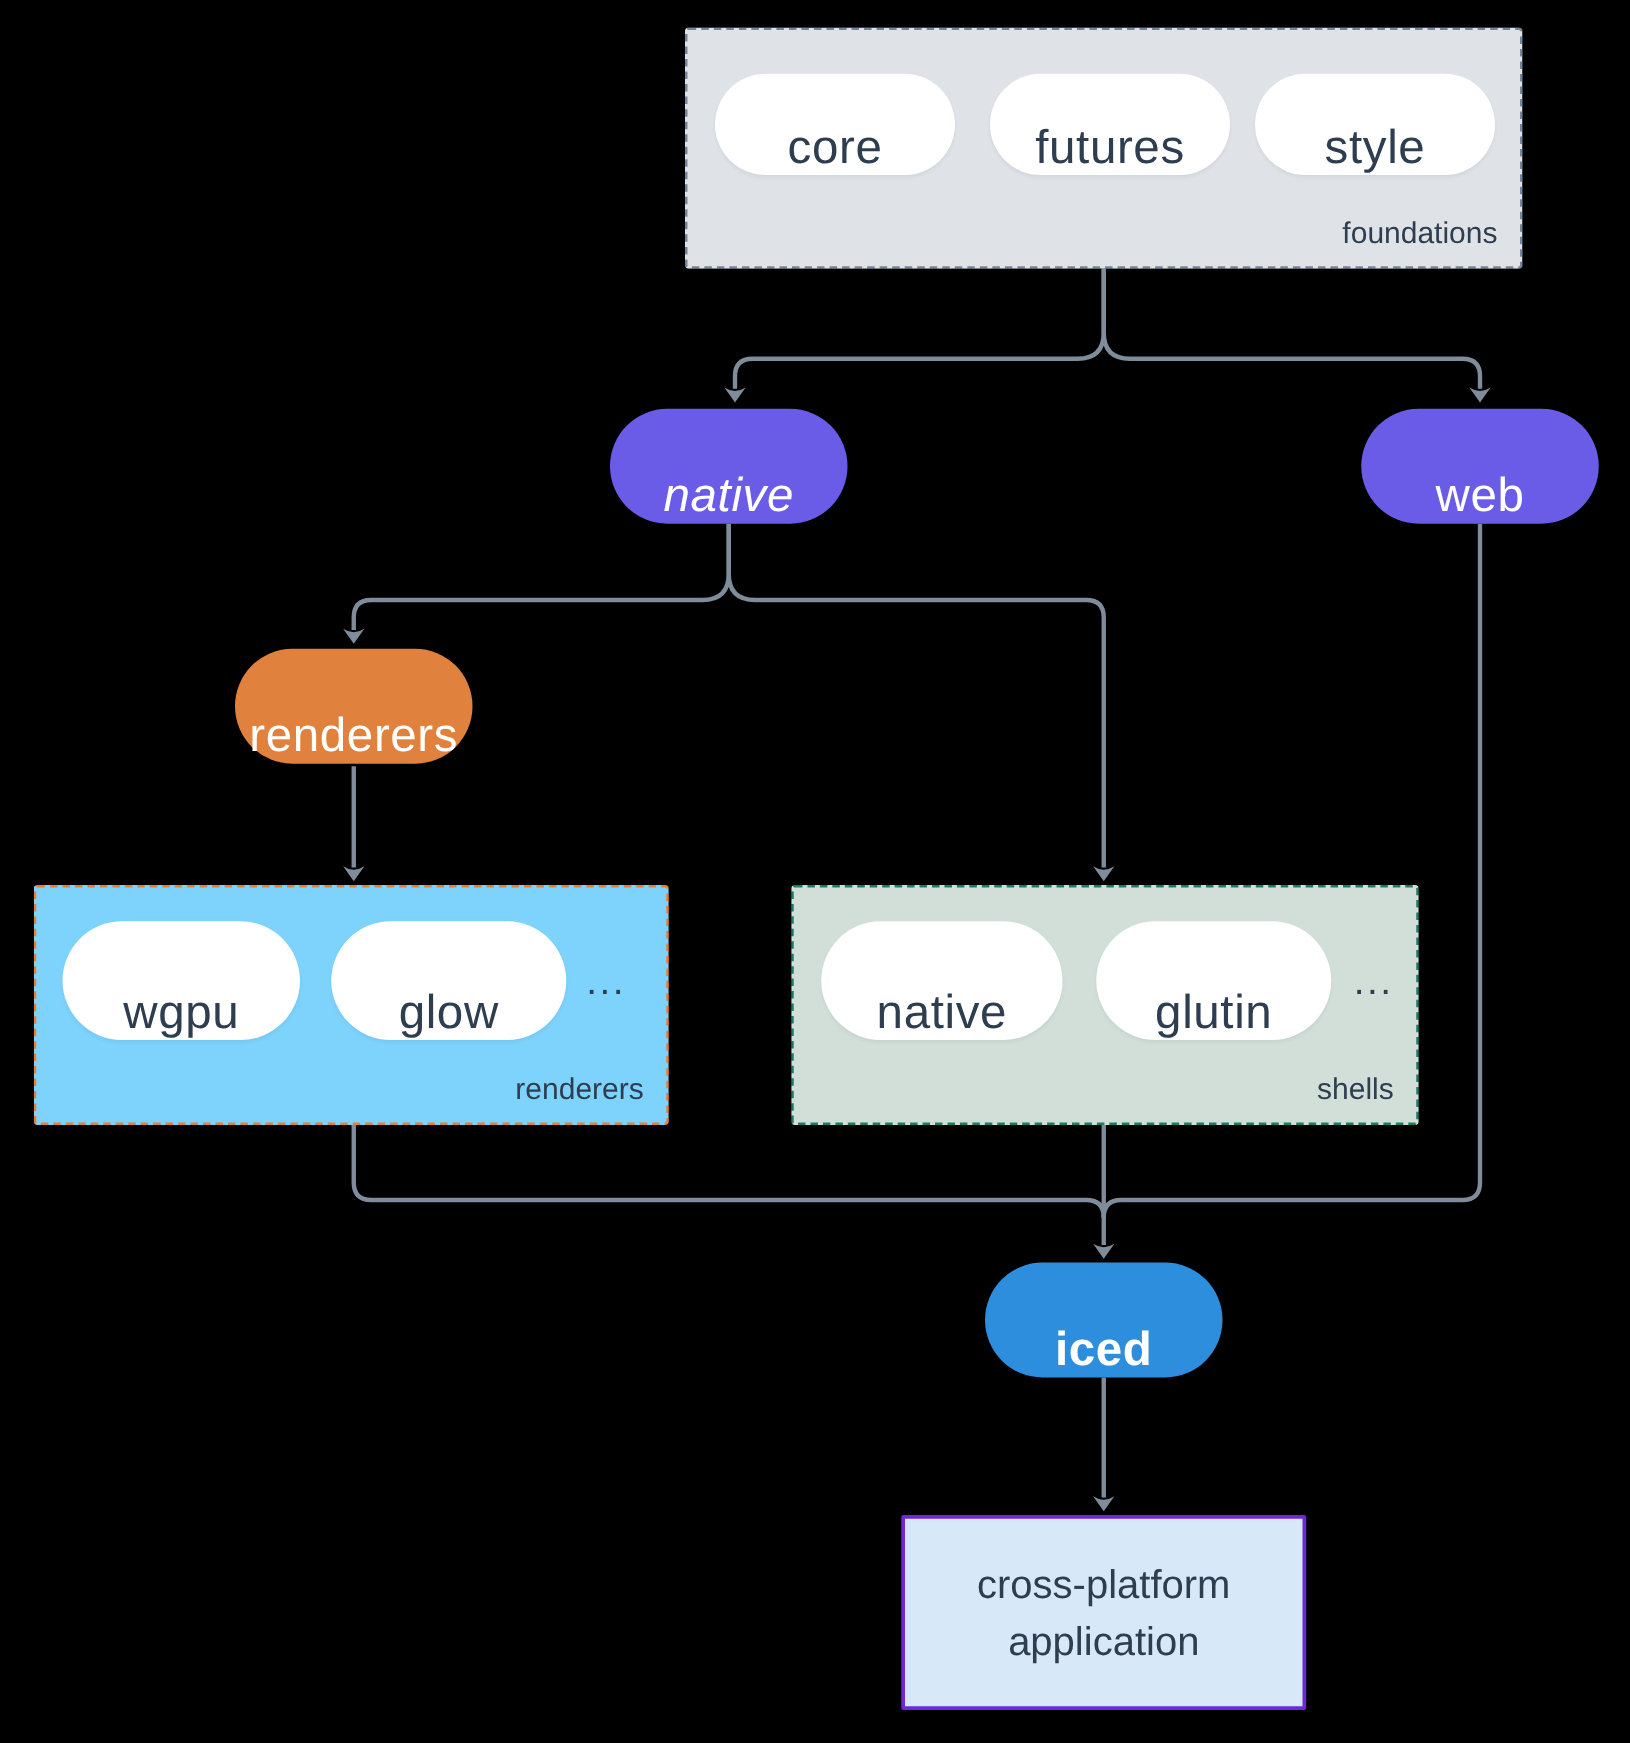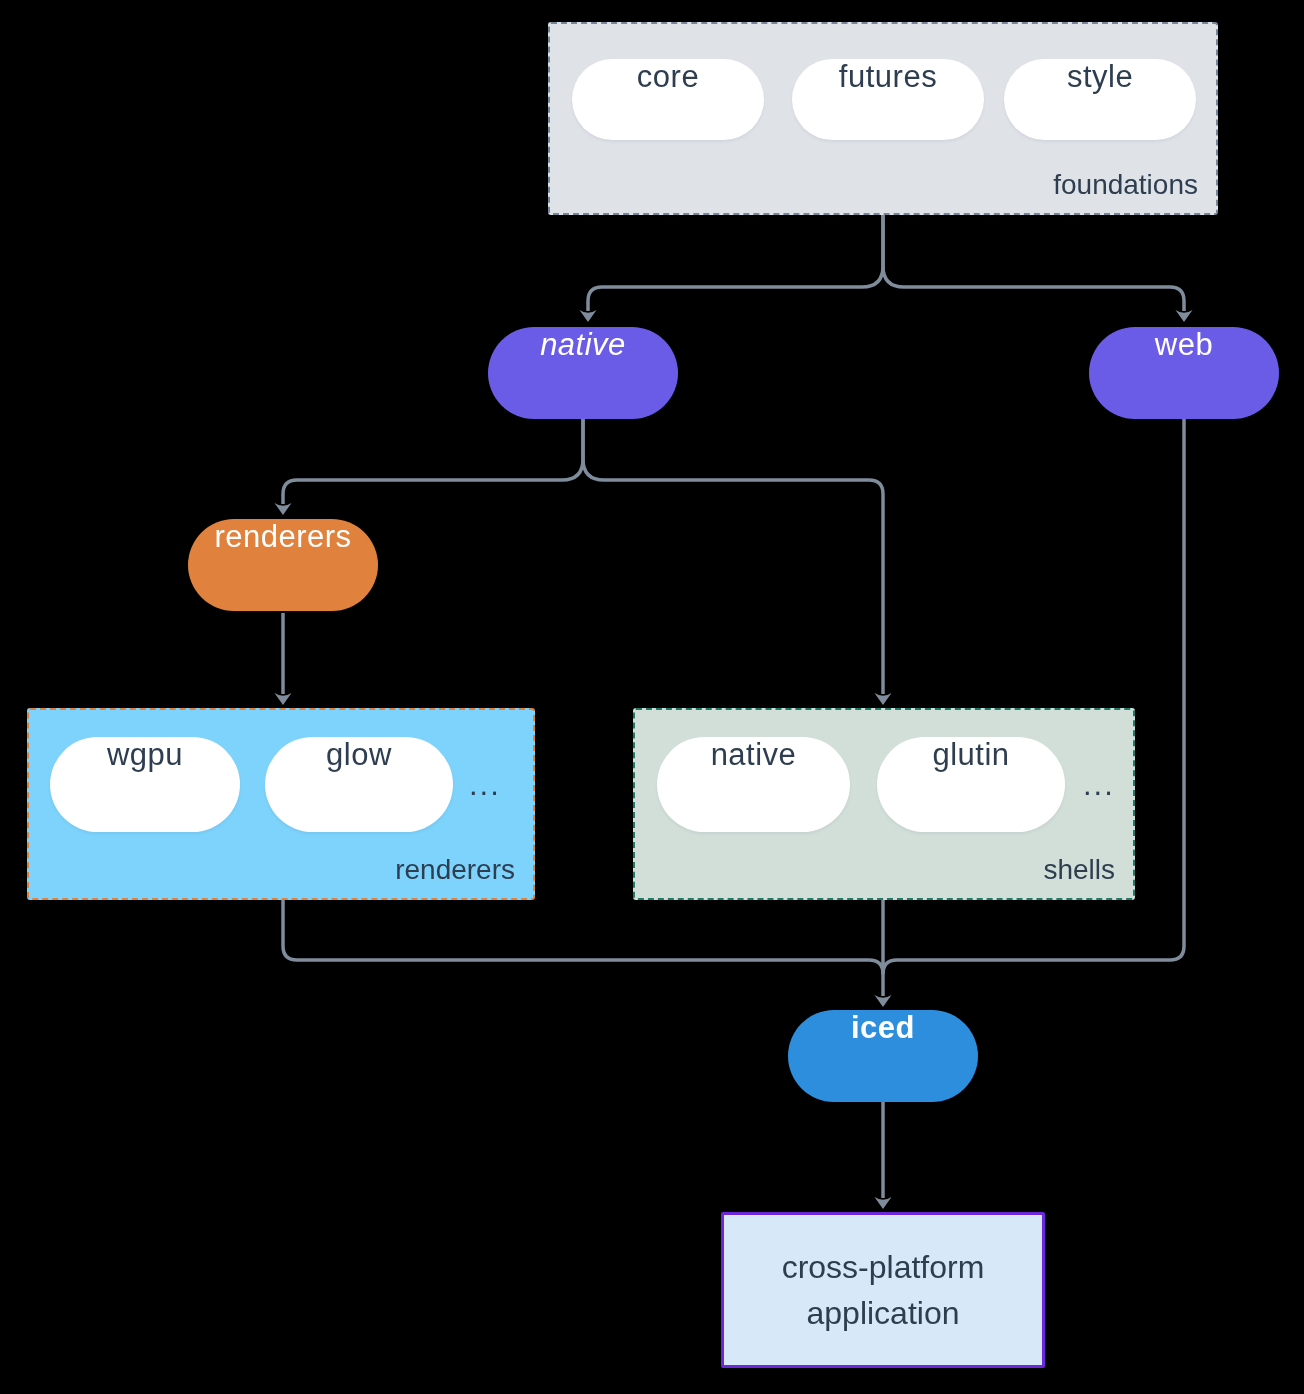--- a/index.html
+++ b/index.html
@@ -37,32 +37,32 @@
     border: 2px dashed #e0823d;
   }
   .group.shells {
     left: 633px; top: 708px; width: 502px; height: 192px;
     background: #d2dfd9;
     border: 2px dashed #1f7a69;
   }
   .group-label {
     position: absolute;
     right: 18px; bottom: 12px;
-    font-size: 28px;
+    font-size: 24px;
     color: #2e3e50;
     margin-top: 36px;
   }
   .pill {
     position: absolute;
     box-sizing: border-box;
     display: flex;
-    align-items: flex-start;
+    align-items: flex-end;
     justify-content: center;
     border-radius: 48px;
-    font-size: 31px;
+    font-size: 38px;
     z-index: 1;
     letter-spacing: 0.5px;
   }
   .pill.white {
     background: #ffffff;
     color: #2e3e50;
     box-shadow: 0 2px 3px rgba(46,62,80,0.07);
   }
   .pill.purple { background: #6b5ce7; color: #ffffff; }
   .pill.orange { background: #e0823d; color: #ffffff; }

